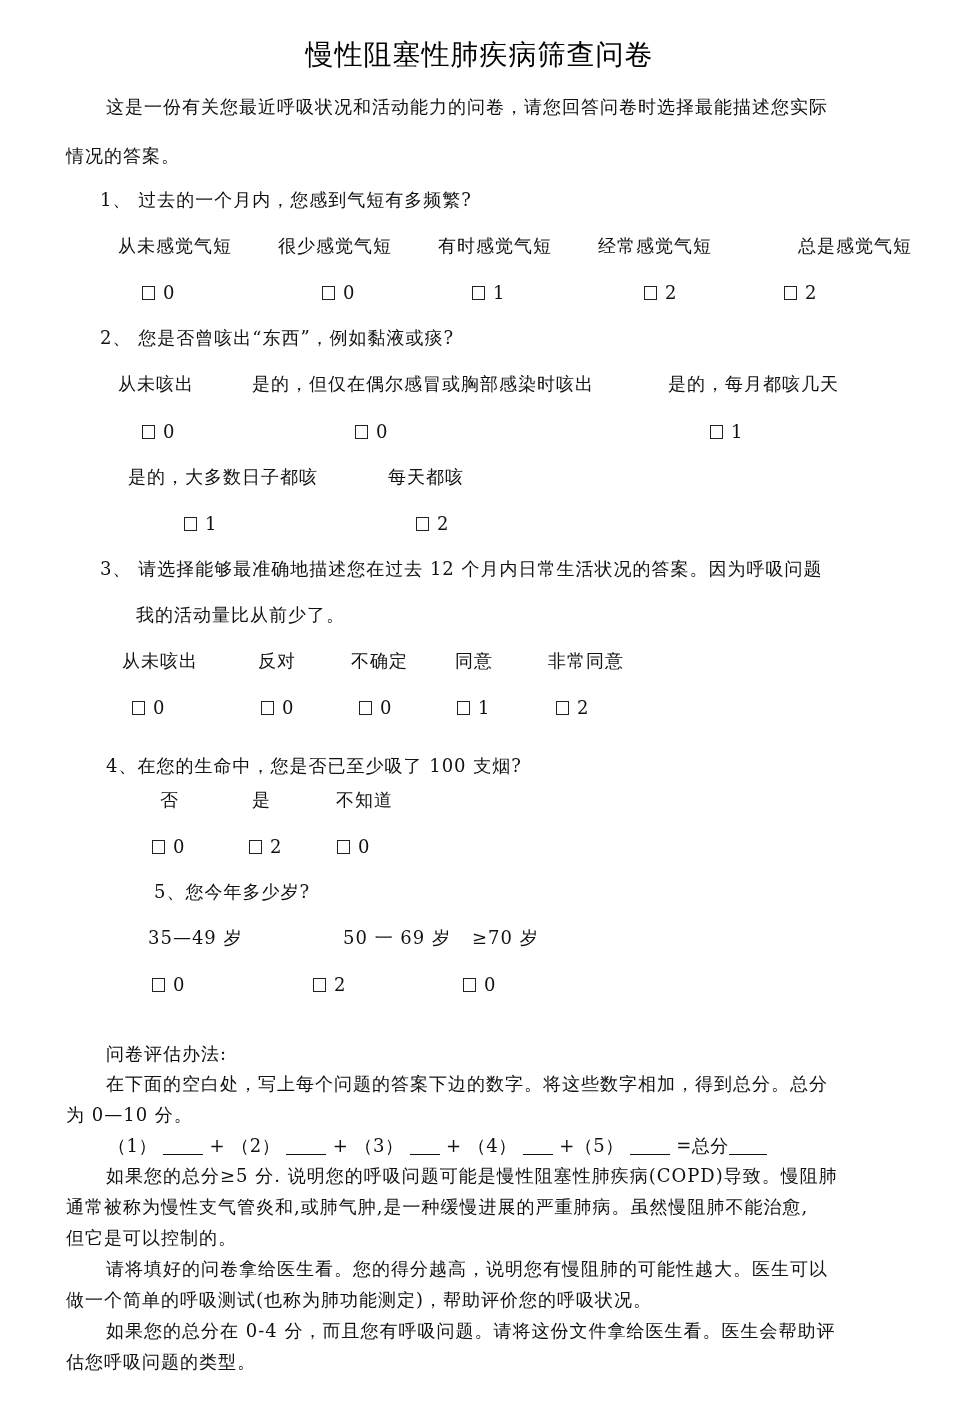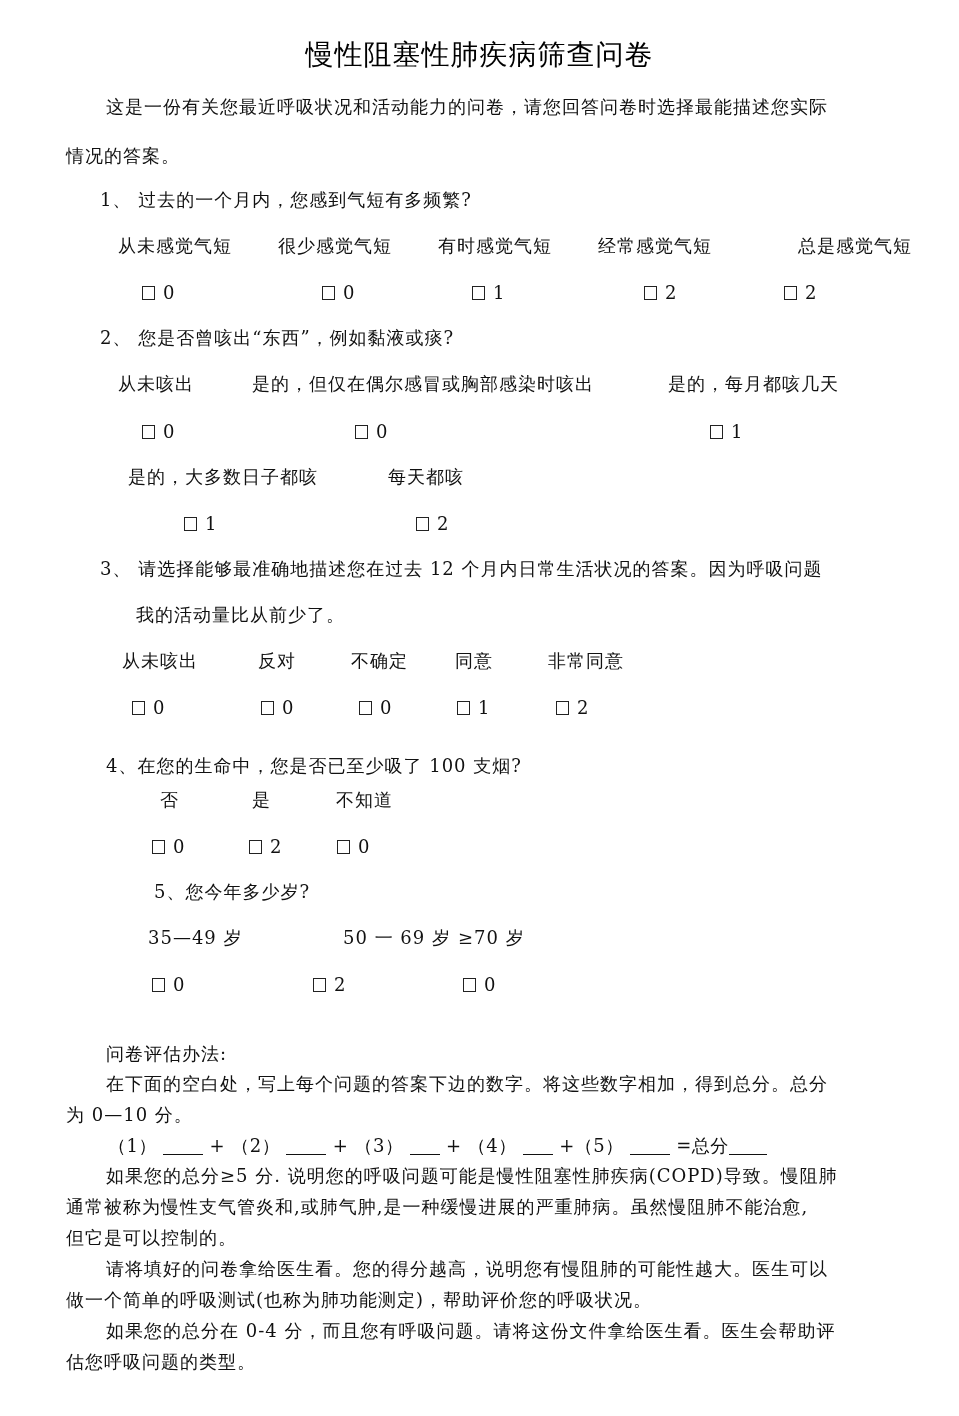--- a/index.html
+++ b/index.html
@@ -82,21 +82,21 @@
 
 <div class="abs s cb" style="top:835px;left:152px;"><span class="box"></span><span>0</span></div>
 <div class="abs s cb" style="top:835px;left:249px;"><span class="box"></span><span>2</span></div>
 <div class="abs s cb" style="top:835px;left:337px;"><span class="box"></span><span>0</span></div>
 
 <div class="abs t" style="top:880px;left:110px;margin-left:44px;">
   <span>5、</span><span>您今年多少岁?</span>
 </div>
 <div class="abs t" style="top:926px;left:148px;">35—49 岁</div>
 <div class="abs t" style="top:926px;left:307px;margin-left:36px;">50 一 69 岁</div>
-<div class="abs t" style="top:926px;left:458px;">≥70 岁</div>
+<div class="abs t" style="top:926px;left:472px;">≥70 岁</div>
 
 <div class="abs s cb" style="top:973px;left:152px;"><span class="box"></span><span>0</span></div>
 <div class="abs s cb" style="top:973px;left:313px;"><span class="box"></span><span>2</span></div>
 <div class="abs s cb" style="top:973px;left:463px;"><span class="box"></span><span>0</span></div>
 
 <div class="abs t" style="top:1042px;left:106px;">问卷评估办法:</div>
 <div class="abs t" style="top:1072px;left:106px;">在下面的空白处，写上每个问题的答案下边的数字。将这些数字相加，得到总分。总分</div>
 <div class="abs t" style="top:1103px;left:66px;">为 0—10 分。</div>
 
 <div class="abs s" style="top:1134px;left:108px;">

